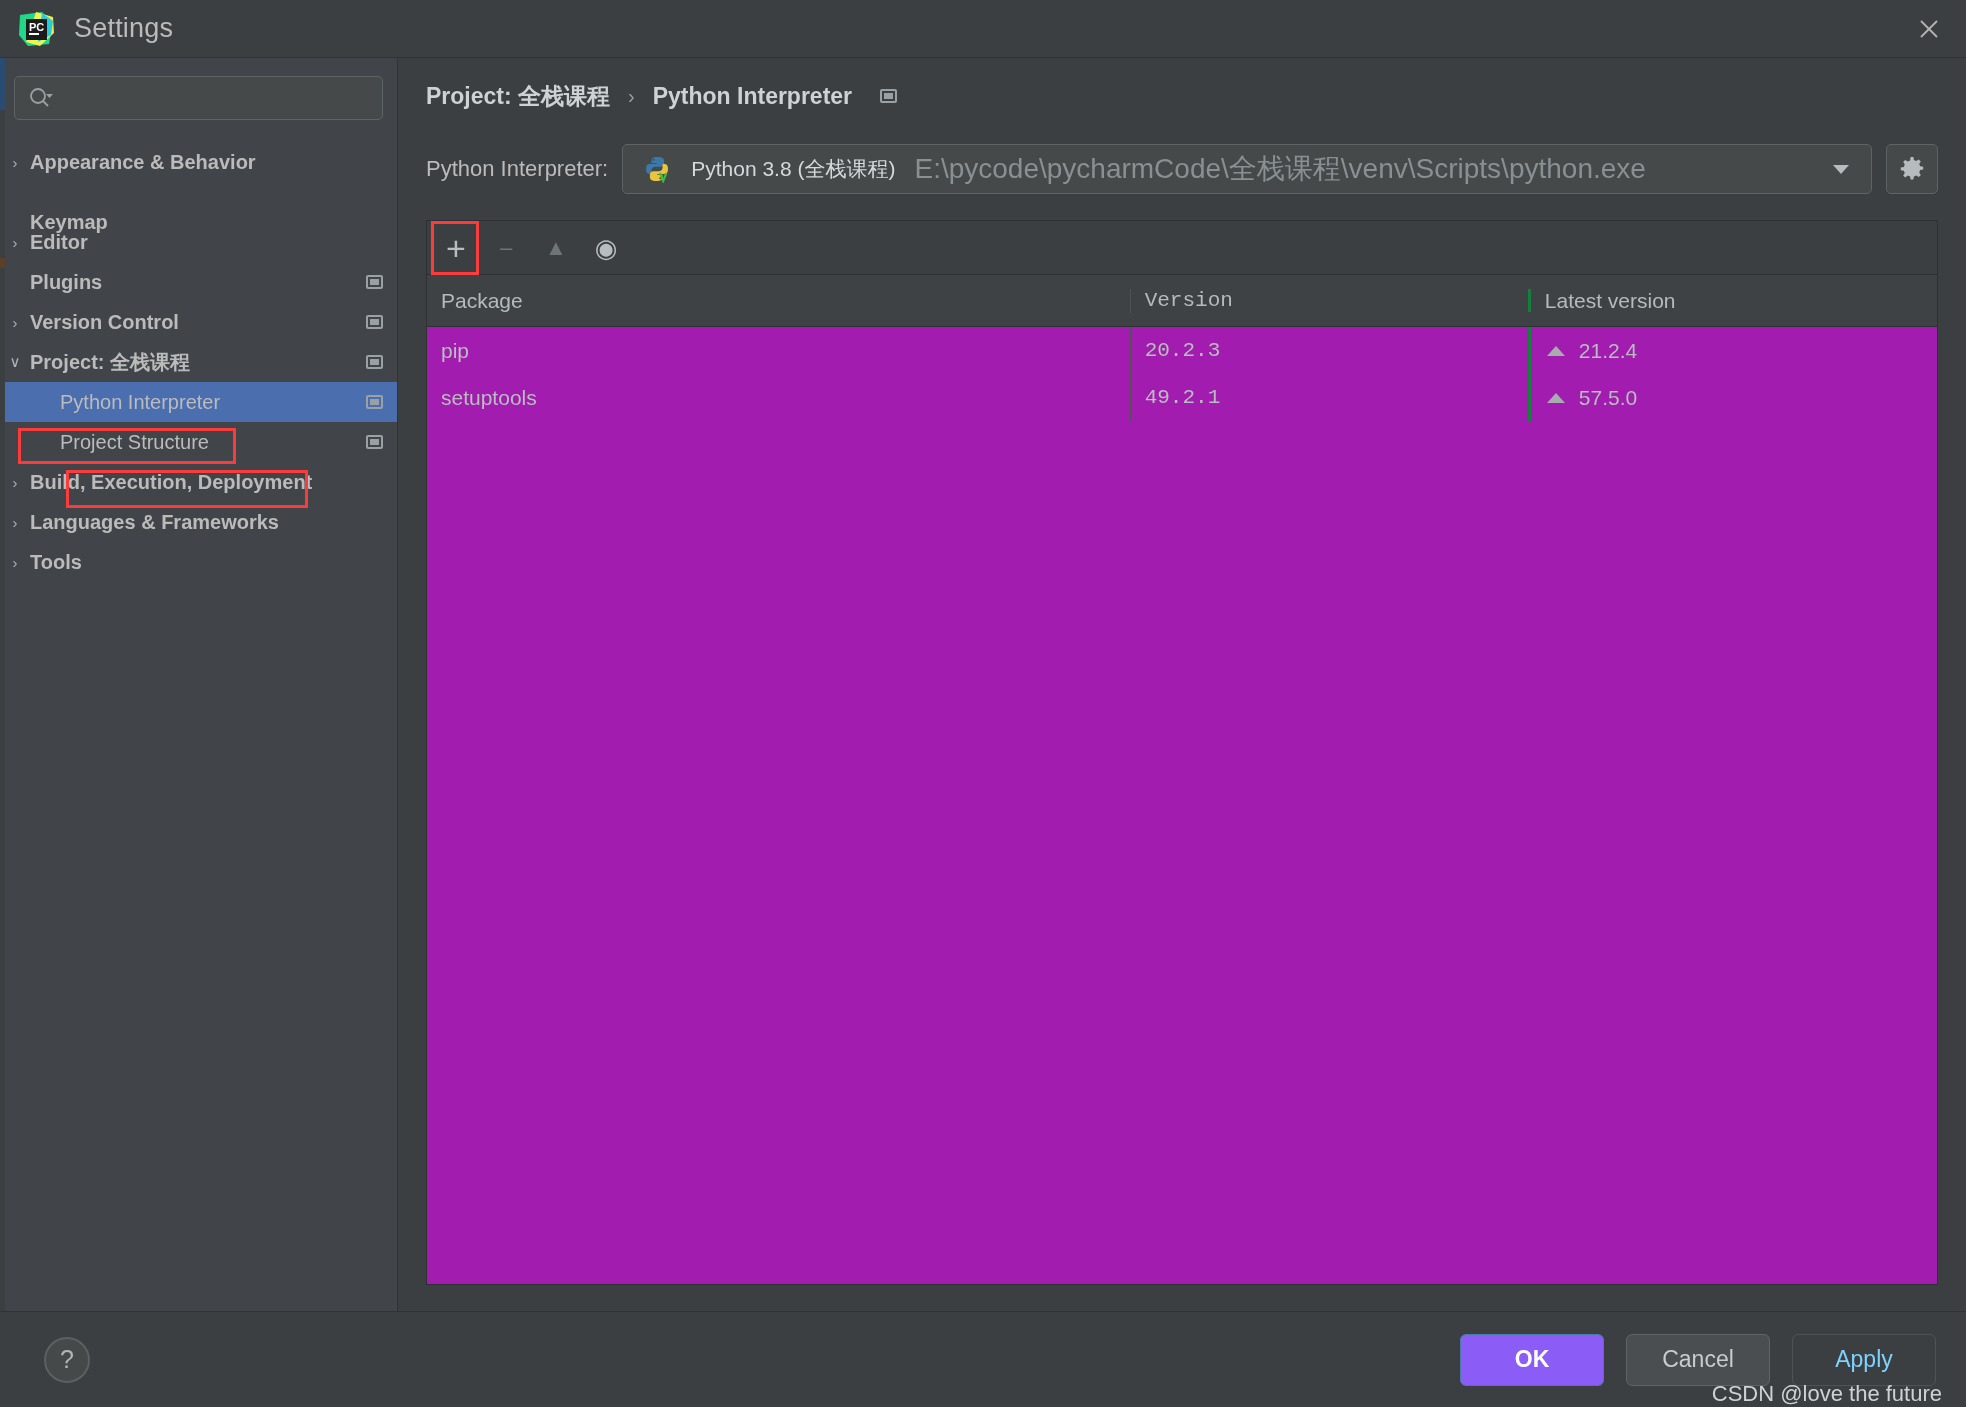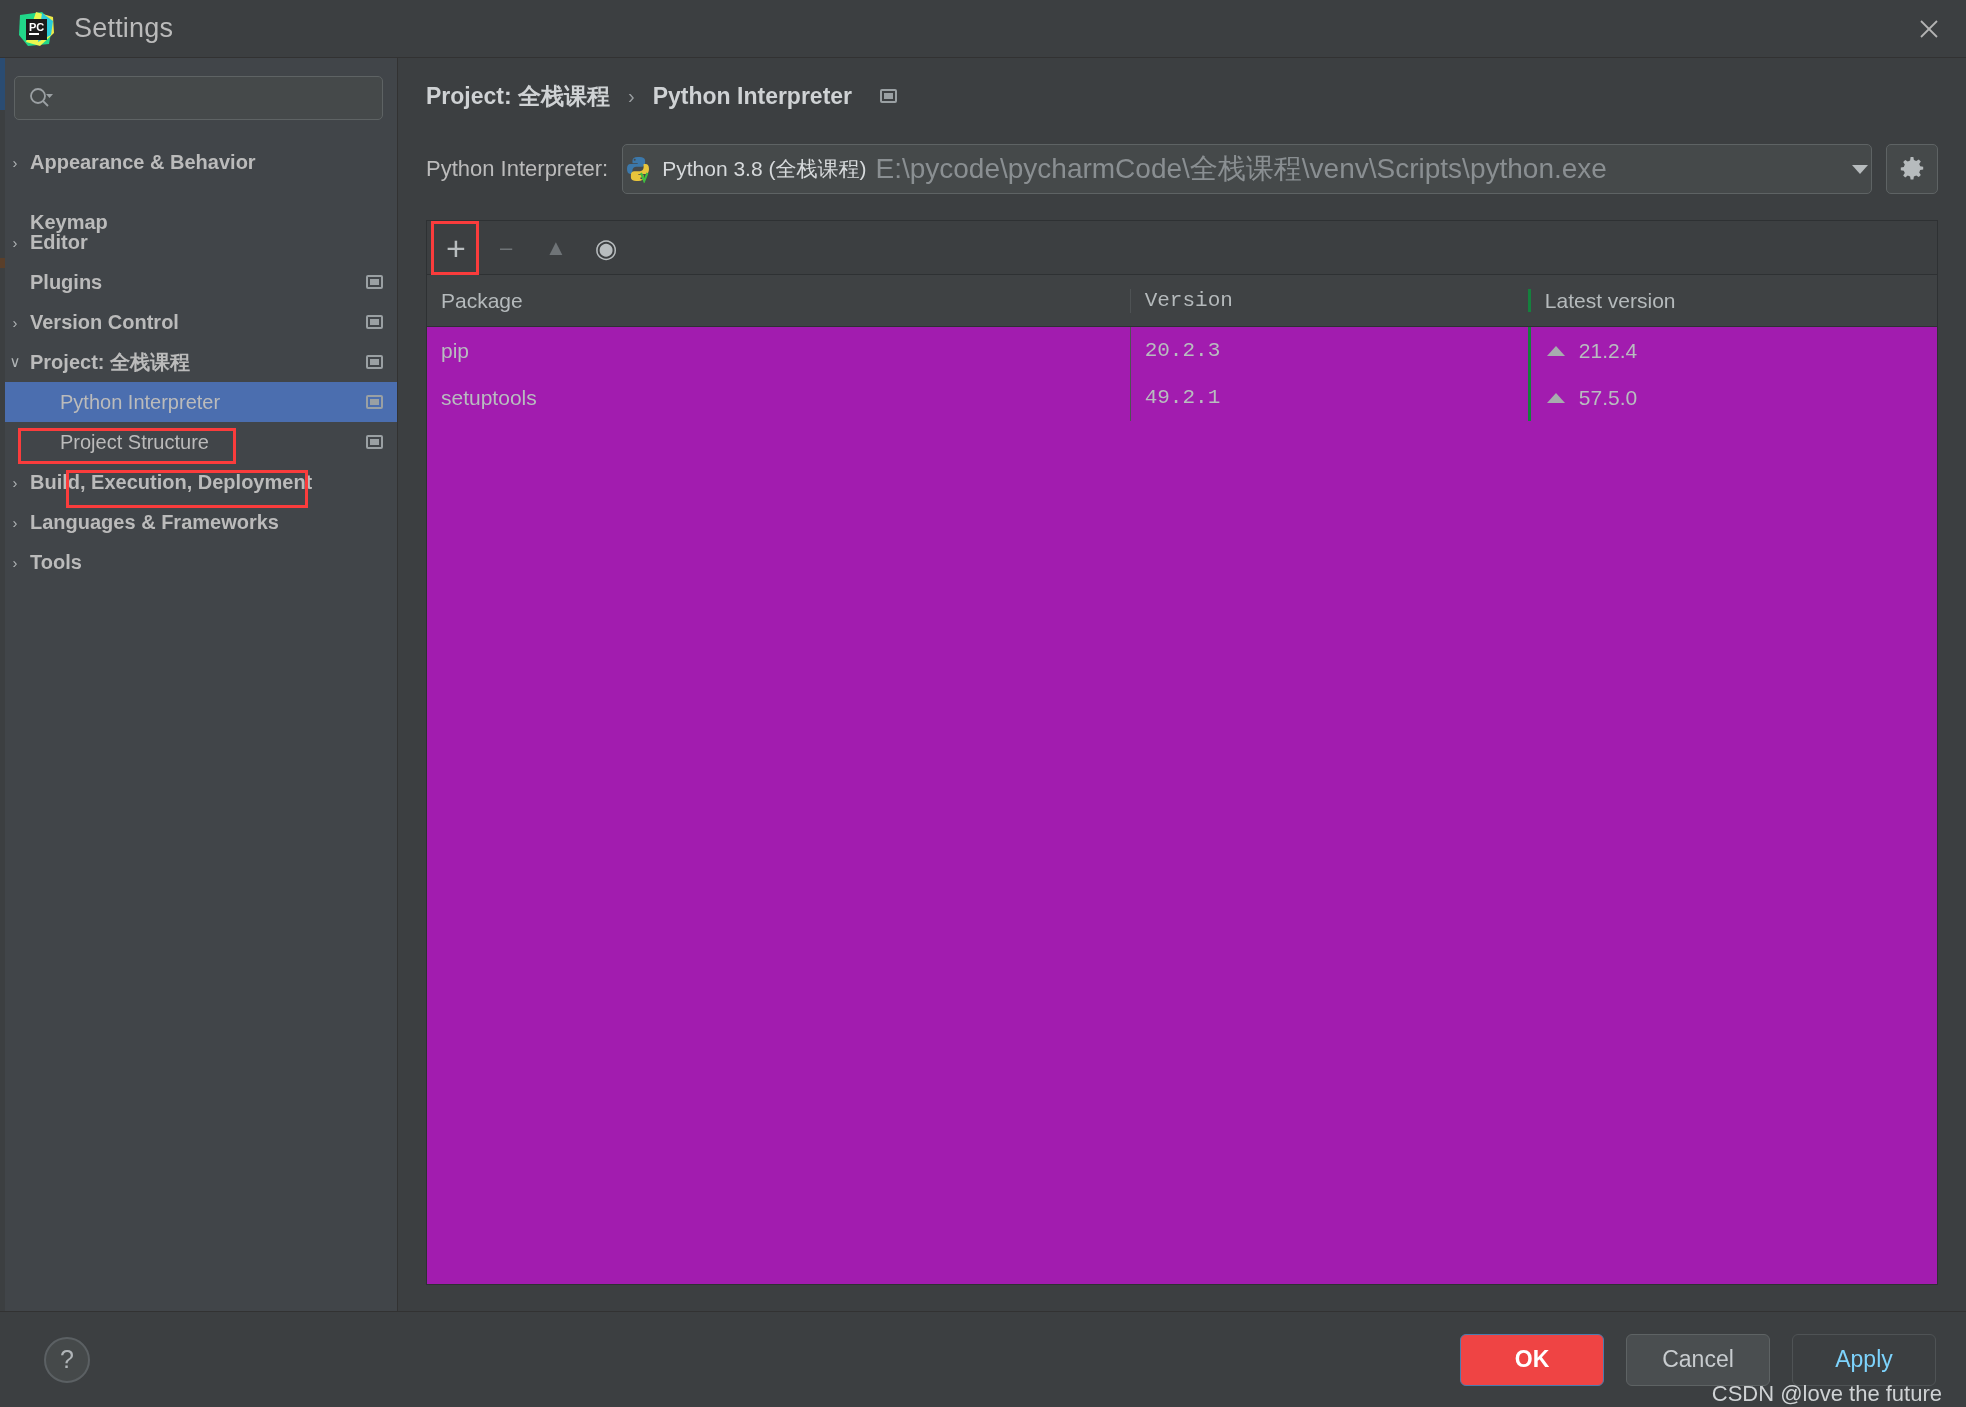--- a/index.html
+++ b/index.html
@@ -90,21 +90,21 @@
     padding-top: 18px; font-size: 23px; color: #cfd2d4; font-weight: bold;
   }
   .bc-sep { color: #9a9ea1; font-weight: normal; font-size: 20px; }
   .interp-row {
     display: flex; align-items: center; margin-top: 28px; gap: 14px;
   }
   .interp-label { font-size: 22px; color: #bbbbbb; white-space: nowrap; text-align: center; }
   .combo {
     flex: 1 1 auto; height: 50px; background: #45494a;
     border: 1px solid #5e6364; border-radius: 5px;
-    display: flex; align-items: center; padding: 0 1px; min-width: 0;
+    display: flex; align-items: center; padding: 0 20px; min-width: 0; gap: 10px;
   }
   .py-icon { width: 28px; height: 28px; flex: 0 0 28px; position: relative; margin-right: 10px;}
   .combo-name { font-size: 21px; color: #d6d9db; white-space: nowrap; }
   .combo-path { font-size: 28px; color: #8a8f92; margin-left: 9px;
     white-space: nowrap; overflow: hidden; text-overflow: ellipsis; }
   .combo-arrow { margin-left: auto; padding-left: 14px; display:flex; align-items:center; }
   .gear-btn {
     width: 52px; height: 50px; flex: 0 0 52px; background: #45494a;
     border: 1px solid #5e6364; border-radius: 5px;
     display: flex; align-items: center; justify-content: center; cursor: pointer;
@@ -149,21 +149,21 @@
     width: 46px; height: 46px; border-radius: 50%; border: 2px solid #5b6063;
     background: #45494a; color: #b0b5b8; font-size: 25px; display: flex;
     align-items: center; justify-content: center; cursor: pointer; margin-left: 14px;
   }
   .btns { margin-left: auto; display: flex; gap: 22px; align-items: center; }
   .btn {
     min-width: 144px; height: 52px; border-radius: 6px; font-size: 23px;
     display: flex; align-items: center; justify-content: center; cursor: pointer;
     border: 1px solid #5e6364; background: #4a4e50; color: #c8cccf;
   }
-  .btn.primary { background: #ef4444; border-color: #4b7bad; color: #ffffff; font-weight: bold; }
+  .btn.primary { background: #8b5cf6; border-color: #4b7bad; color: #ffffff; font-weight: bold; }
   .btn.disabled { color: #7dd3fc; background: #3c3f41; border-color: #4f5355; cursor: default; }
   .watermark {
     position: absolute; right: 24px; bottom: 0; font-size: 22px; color: #cfd2d4;
   }
 </style>
 </head>
 <body>
 
 <div class="window">
 

